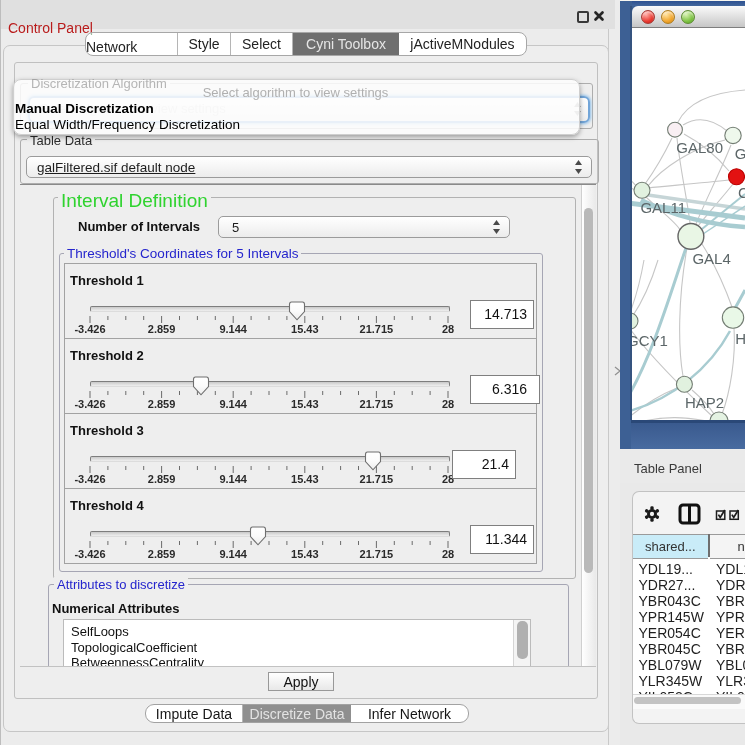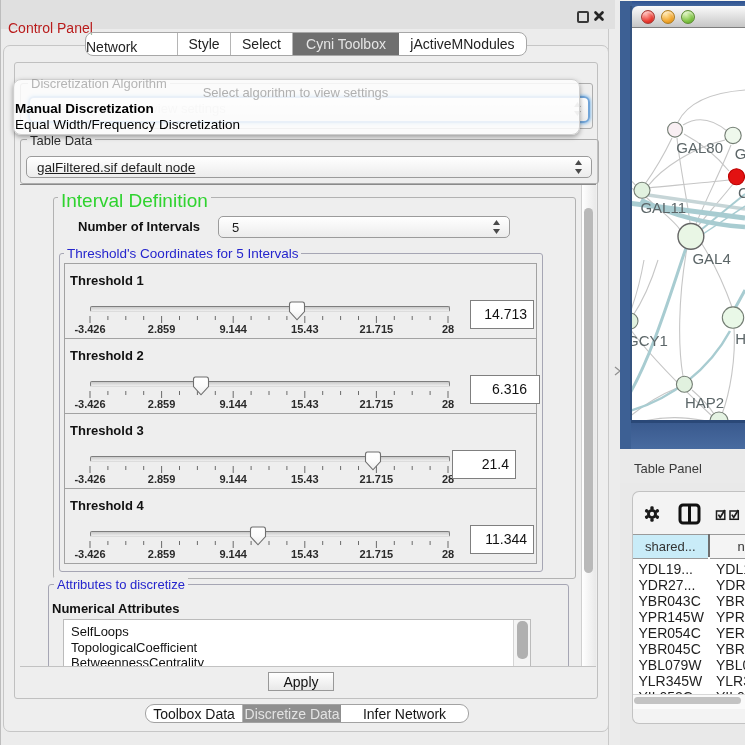--- a/index.html
+++ b/index.html
@@ -278,22 +278,22 @@
         <div style="position:absolute;right:2.5px;top:1px;width:11px;height:38px;background:#b0b0b0;border-radius:5px;"></div>
       </div>
     </div>
   </div>
 
   <div class="abs" style="left:20px;top:666px;width:576px;height:1px;background:#c2c2c2;"></div>
 
   <div class="abs" style="left:268px;top:672px;width:64px;height:17px;background:linear-gradient(#ffffff,#e8e8e8);border:1px solid #989898;border-radius:0;display:flex;align-items:center;justify-content:center;font-size:14px;color:#111;">Apply</div>
 
   <div class="abs" style="left:145px;top:704px;width:322px;height:17px;background:#fff;border:1px solid #a2a2a2;border-radius:9px;overflow:hidden;display:flex;font-size:14px;color:#161616;">
-    <div style="width:96px;border-right:1px solid #b5b5b5;display:flex;align-items:center;justify-content:center;">Toolbox Data</div>
-    <div style="width:98px;background:#8f8f8f;color:#e3e3e3;display:flex;align-items:center;justify-content:center;">Discretize Data</div>
+    <div style="width:96px;border-right:1px solid #b5b5b5;display:flex;align-items:center;justify-content:center;">Impute Data</div>
+    <div style="width:108px;background:#8f8f8f;color:#e3e3e3;display:flex;align-items:center;justify-content:center;">Discretize Data</div>
     <div style="flex:1;display:flex;align-items:center;justify-content:center;">Infer Network</div>
   </div>
 
   <div class="abs" style="left:13px;top:79px;width:565px;height:54px;background:rgba(253,253,253,0.86);border:1px solid #cfcfcf;border-radius:8px;box-shadow:0 2px 5px rgba(0,0,0,0.35);z-index:50;"></div>
   <div class="abs" style="left:13px;top:85px;width:565px;text-align:center;font-size:13px;color:#b0b0b0;z-index:51;">Select algorithm to view settings</div>
   <div class="abs" style="left:28px;top:76px;font-size:13px;color:rgba(105,105,105,0.42);padding:0 3px;z-index:52;">Discretization Algorithm</div>
   <div class="abs b" style="left:15px;top:101px;font-size:13.5px;color:#000;z-index:51;">Manual Discretization</div>
   <div class="abs" style="left:15px;top:117px;font-size:13.5px;color:#000;z-index:51;">Equal Width/Frequency Discretization</div>
 
   <div class="abs" style="left:608px;top:29px;width:1px;height:716px;background:#c9c9c9;"></div>

